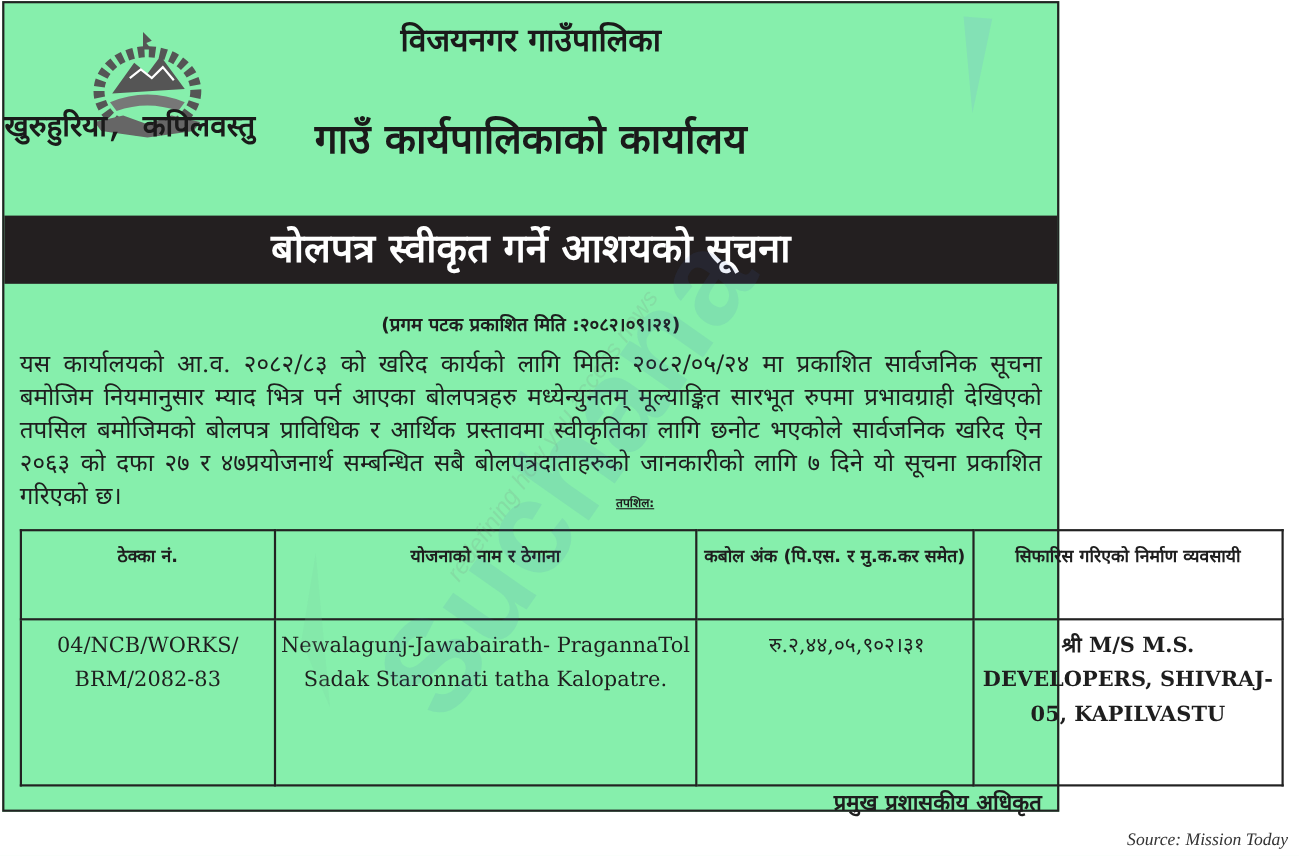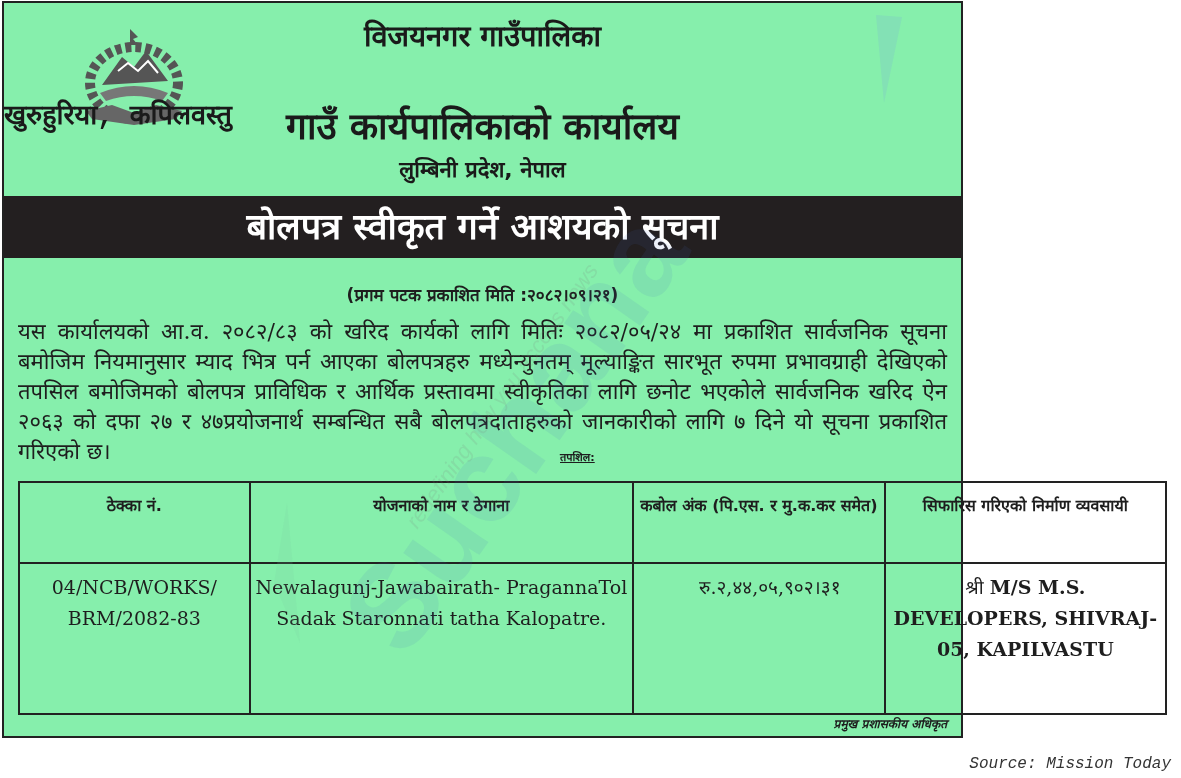--- a/index.html
+++ b/index.html
@@ -15,43 +15,42 @@
   .pubdate { position:absolute; left:0; width:100%; top:280px; text-align:center; font-family:"DejaVu Sans", sans-serif; font-weight:bold; font-size:17px; }
   .body-text { position:absolute; left:14px; right:14px; top:314px; font-size:22px; line-height:30px; text-align:justify; }
   .tapsil { position:absolute; left:556px; top:446px; font-family:"DejaVu Sans", sans-serif; font-weight:bold; font-size:11px; text-decoration:underline; }
   table.details { position:absolute; left:14px; top:478px; width:1149px; border-collapse:collapse; }
   table.details th, table.details td { border:2px solid #222; vertical-align:top; }
   table.details th { height:68px; font-family:"DejaVu Sans", sans-serif; font-weight:bold; font-size:16px; padding-top:10px; line-height:26px; text-align:center; }
   table.details td { height:140px; font-size:19px; line-height:31px; padding-top:8px; text-align:center;margin-left:36px; }
   td.amount { text-align:left; padding-left:23px; font-size:16px; }
   td.contractor { font-weight:bold; }
   .c1{width:228px} .c2{width:385px} .c3{width:250px} .c4{width:280px}
-  .signature { position:absolute; right:14px; top:712px; font-family:"DejaVu Sans", sans-serif; font-weight:bold; font-size:12px;font-style:italic; }
-  .source { position:absolute; right:10px; top:755px; font-family:Liberation Mono, monospace; font-style:italic; font-size:16px; color:#333; }
+  .signature { position:absolute; right:14px; top:712px; font-family:"DejaVu Sans", sans-serif; font-weight:bold; font-size:20px; }
+  .source { position:absolute; right:10px; top:755px; font-family:Liberation Serif, serif; font-style:italic; font-size:16px; color:#333; }
   .wm { position:absolute; color:rgba(70,110,200,0.10); font-family:"Liberation Sans", sans-serif; font-weight:bold; font-size:120px; transform:rotate(-55deg); left:260px; top:360px; pointer-events:none; }
   .wm-sub { position:absolute; color:rgba(120,120,120,0.15); font-family:"Liberation Sans", sans-serif; font-style:italic; font-size:22px; transform:rotate(-55deg); left:340px; top:380px; pointer-events:none; }
   .shard { position:absolute; pointer-events:none; }
 </style>
 </head>
 <body>
 
 <div class="frame">
   <div class="header">
     <svg class="emblem" viewBox="0 0 124 102">
       <ellipse cx="62" cy="56" rx="44" ry="36" fill="none" stroke="#555" stroke-width="10" stroke-dasharray="6 4"></ellipse>
       <path d="M30 58 L50 30 L62 40 L74 24 L96 54 Z" fill="#555"></path>
       <path d="M46 44 L56 36 L66 44 L76 34 L86 46" fill="none" stroke="#fff" stroke-width="2"></path>
       <path d="M28 66 Q62 52 96 66 L90 74 Q62 64 34 74 Z" fill="#777"></path>
       <path d="M14 84 L40 78 L62 86 L84 78 L110 84 L104 92 L62 98 L20 92 Z" fill="#666"></path>
       <path d="M58 2 L58 18 L66 18 L61 12 L66 10 Z" fill="#555"></path>
     </svg>
     <div class="h1">विजयनगर गाउँपालिका</div>
     <div class="h2">गाउँ कार्यपालिकाको कार्यालय</div>
     <div class="h3">खुरुहुरिया, कपिलवस्तु</div>
-    <div class="h4">लुम्बिनी प्रदेश, नेपाल</div>
   </div>
 
   <div class="banner">बोलपत्र स्वीकृत गर्ने आशयको सूचना</div>
 
   <div class="pubdate">(प्रगम पटक प्रकाशित मिति :२०८२।०९।२१)</div>
 
   <div class="body-text">यस कार्यालयको आ.व. २०८२/८३ को खरिद कार्यको लागि  मितिः २०८२/०५/२४ मा प्रकाशित सार्वजनिक सूचना बमोजिम नियमानुसार म्याद भित्र पर्न आएका बोलपत्रहरु मध्येन्युनतम् मूल्याङ्कित सारभूत रुपमा प्रभावग्राही देखिएको तपसिल बमोजिमको बोलपत्र प्राविधिक र आर्थिक प्रस्तावमा स्वीकृतिका लागि छनोट भएकोले सार्वजनिक खरिद ऐन २०६३ को दफा २७ र ४७प्रयोजनार्थ सम्बन्धित सबै बोलपत्रदाताहरुको जानकारीको लागि ७ दिने यो सूचना प्रकाशित गरिएको छ।</div>
 
   <div class="tapsil">तपशिल:</div>
 
@@ -63,21 +62,21 @@
         <th class="c3">कबोल अंक (पि.एस. र मु.क.कर समेत)</th>
         <th class="c4">सिफारिस गरिएको निर्माण व्यवसायी</th>
       </tr>
     </thead>
     <tbody>
       <tr>
         <td>04/NCB/WORKS/ BRM/2082-83</td>
         <td>Newalagunj-Jawabairath- PragannaTol Sadak Staronnati tatha Kalopatre.</td>
         <td class="amount">रु.२,४४,०५,९०२।३१</td>
         <td class="contractor">
-          <span style="font-weight:normal">श्री </span><span>M/S M.S. DEVELOPERS, SHIVRAJ-05, KAPILVASTU</span>
+          <span style="font-weight:bold">श्री </span><span>M/S M.S. DEVELOPERS, SHIVRAJ-05, KAPILVASTU</span>
         </td>
       </tr>
     </tbody>
   </table>
 
   <div class="signature">प्रमुख प्रशासकीय अधिकृत</div>
 
   <div class="wm">Suchana</div>
   <div class="wm-sub">redefining how you access news</div>
   <svg class="shard" style="left:870px;top:0px;width:30px;height:100px">

